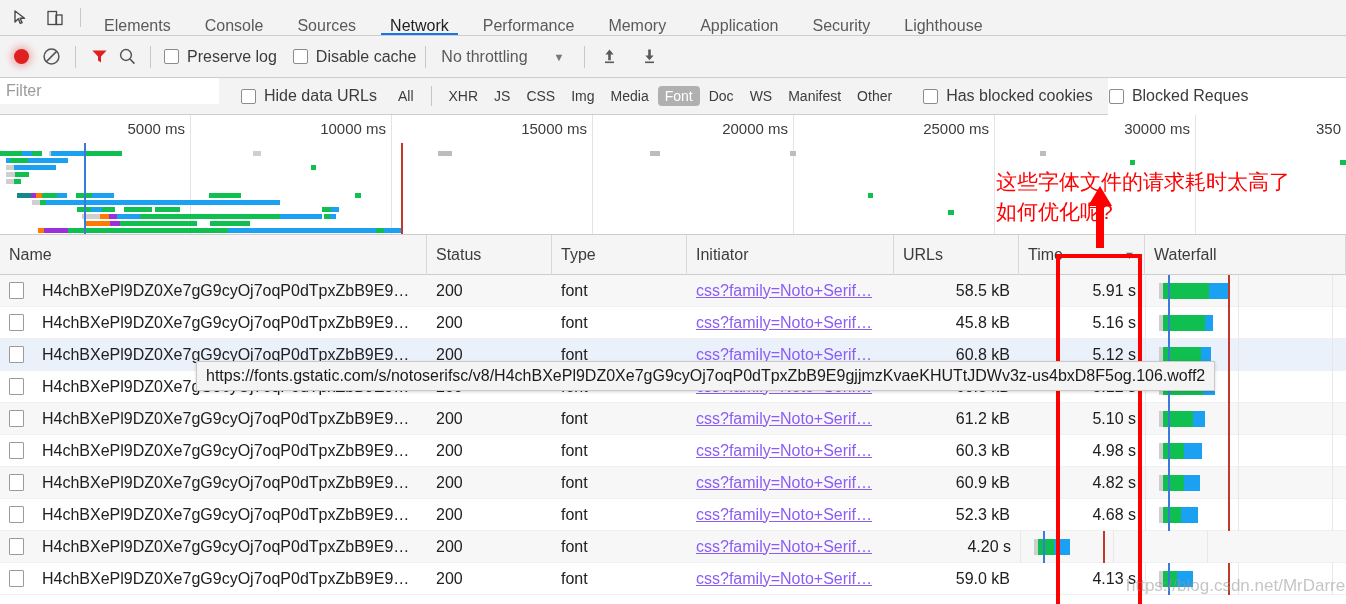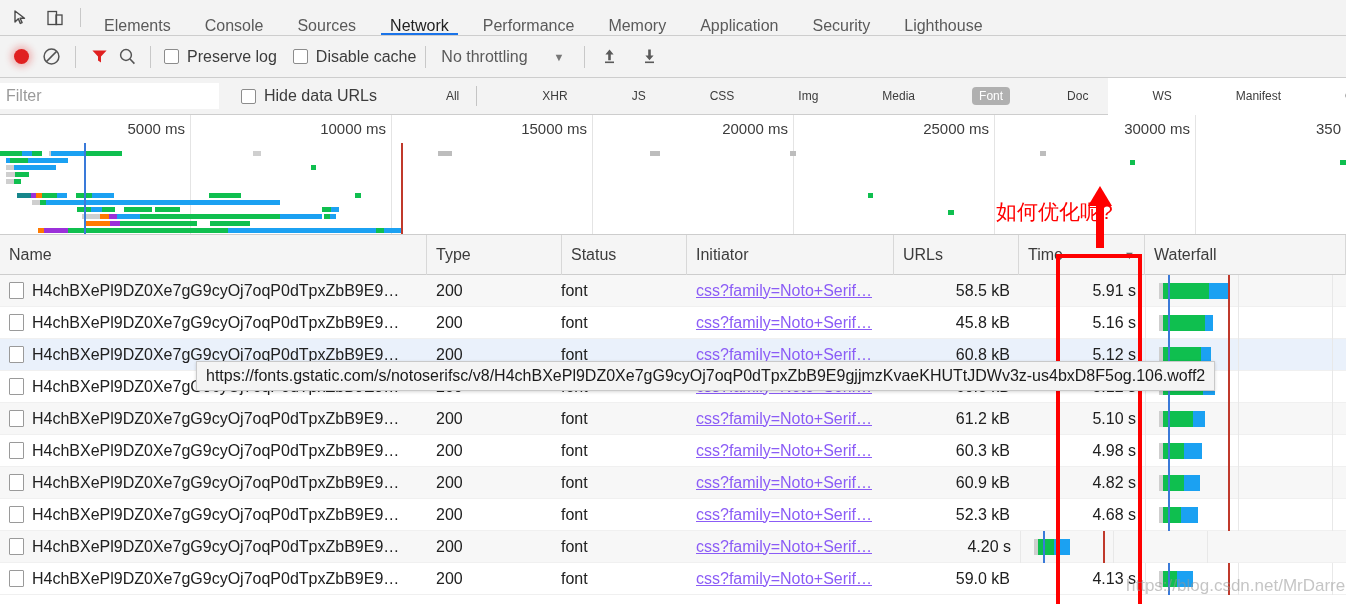--- a/index.html
+++ b/index.html
@@ -55,32 +55,32 @@
   .cb-label { font-size: 16px; color: #3c3c3c; white-space: nowrap; }
   .throttle {
     font-size: 16px; color: #5a5a5a; margin-left: 6px; white-space: nowrap;
   }
   .caret { color: #777; font-size: 11px; margin-left: 26px; }
 
   
   .filterbar {
     position: absolute; left: 0; top: 78px; width: 1108px; height: 37px;
     background: #f3f3f3; border-bottom: 1px solid #cdcdcd;
-    display: flex; align-items: center;
+    display: flex; 
   }
   .filter-input {
     width: 242px; height: 26px; margin-left: 0; border: 0; outline: 0;
     background: #ffffff; font-size: 16px; color: #333; padding: 0 6px;
     font-family: "Liberation Sans", sans-serif;
   }
   .filter-input::placeholder { color: #9a9a9a; }
   .ftypes { display: flex; align-items: center; gap: 2px; margin-left: 14px; }
   .ftype {
-    font-size: 12px; color: #3c3c3c; padding: 2px 7px; border-radius: 4px;
-    cursor: pointer; white-space: nowrap; margin-left: 48px;
+    font-size: 14px; color: #3c3c3c; padding: 2px 7px; border-radius: 4px;
+    cursor: pointer; white-space: nowrap;
   }
   .ftype.sel { background: #b0b0b0; color: #ffffff; }
   .vdiv { width: 1px; height: 20px; background: #c4c4c4; margin: 0 8px; }
 
   
   .overview {
     position: absolute; left: 0; top: 115px; width: 1346px; height: 120px;
     background: #ffffff; border-bottom: 1px solid #cdcdcd; overflow: hidden;
   }
   .ov-grid { position: absolute; top: 0; bottom: 0; width: 1px; background: #e4e4e4; }
@@ -110,21 +110,21 @@
   .row.odd { background: #f7f7f7; }
   .row.even { background: #ffffff; }
   .row.hover { background: #eaf1fb; }
   .cell { height: 32px; display: flex; align-items: center; padding: 0 9px; box-sizing: border-box; overflow: hidden; }
   .cell.name { gap: 8px; }
   .cell.right { justify-content: flex-end; }
   .file-ico {
     width: 15px; height: 17px; border: 1px solid #9a9a9a; background: #fff;
     flex: 0 0 auto; border-radius: 1px;
   }
-  .nametxt { white-space: nowrap; overflow: hidden; text-overflow: clip; }
+  .nametxt { white-space: nowrap; overflow: hidden; text-overflow: clip; margin-left: 10px; }
   .initlink { color: #8b5cf6; text-decoration: underline; white-space: nowrap; overflow: hidden; }
 
   
   .wf { position: relative; height: 32px; flex: 1 1 auto; overflow: hidden; }
   .wf-grid { position: absolute; top: 0; bottom: 0; width: 1px; background: #e8e8e8; }
   .wf-bar { position: absolute; top: 8px; height: 16px; }
   .wf-q { background: #cfcfcf; }
   .wf-g { background: #0fbf4f; }
   .wf-b { background: #1ba1f2; }
   .wf-blue-line { position: absolute; top: 0; bottom: 0; width: 2px; background: #3a7ad9; }
@@ -362,25 +362,25 @@
       <div class="ov-bar" style="left: 1040px; top: 36px; width: 6px; background: rgb(189, 189, 189);"></div>
       <div class="ov-line" style="left: 84px; background: rgb(58, 122, 217);"></div>
       <div class="ov-line" style="left: 401px; background: rgb(192, 57, 43);"></div>
     </div>
 
   <div class="table">
     <div class="thead" id="thead">
         <div class="th" style="width: 427px; flex: 0 0 auto;">
           <span>Name</span>
         </div>
+        <div class="th" style="width: 125px; flex: 0 0 auto;">
+          <span>Status</span>
+        </div>
         <div class="th" style="width: 135px; flex: 0 0 auto;">
           <span>Type</span>
-        </div>
-        <div class="th" style="width: 125px; flex: 0 0 auto;">
-          <span>Status</span>
         </div>
         <div class="th" style="width: 207px; flex: 0 0 auto;">
           <span>Initiator</span>
         </div>
         <div class="th" style="width: 125px; flex: 0 0 auto;">
           <span>URLs</span>
         </div>
         <div class="th" style="width: 126px; flex: 0 0 auto;">
           <span>Time</span>
           <span class="sortmark">▼</span>
@@ -702,19 +702,20 @@
 
   <div class="anno-box" style="left:1056px; top:254px; width:86px; height:350px; border-bottom:none;"></div>
 
   <div class="anno-arrow" style="left:1086px; top:186px; width:28px; height:62px;">
     <svg width="28" height="62" viewBox="0 0 28 62">
       <rect x="10" y="16" width="8" height="46" fill="#ff0000"></rect>
       <path d="M14 0 L26 20 L2 20 Z" fill="#ff0000"></path>
     </svg>
   </div>
 
+  <div class="anno-text" style="left:996px; top:167px;">这些字体文件的请求耗时太高了</div>
   <div class="anno-text" style="left:996px; top:197px;">如何优化呢?</div>
 
   <div class="watermark" style="left:1126px; top:576px;">https://blog.csdn.net/MrDarren</div>
 
   <div class="tooltip" style="left:196px; top:361px;">https://fonts.gstatic.com/s/notoserifsc/v8/H4chBXePl9DZ0Xe7gG9cyOj7oqP0dTpxZbB9E9gjjmzKvaeKHUTtJDWv3z-us4bxD8F5og.106.woff2</div>
 
 </div>
 
 </body></html>

